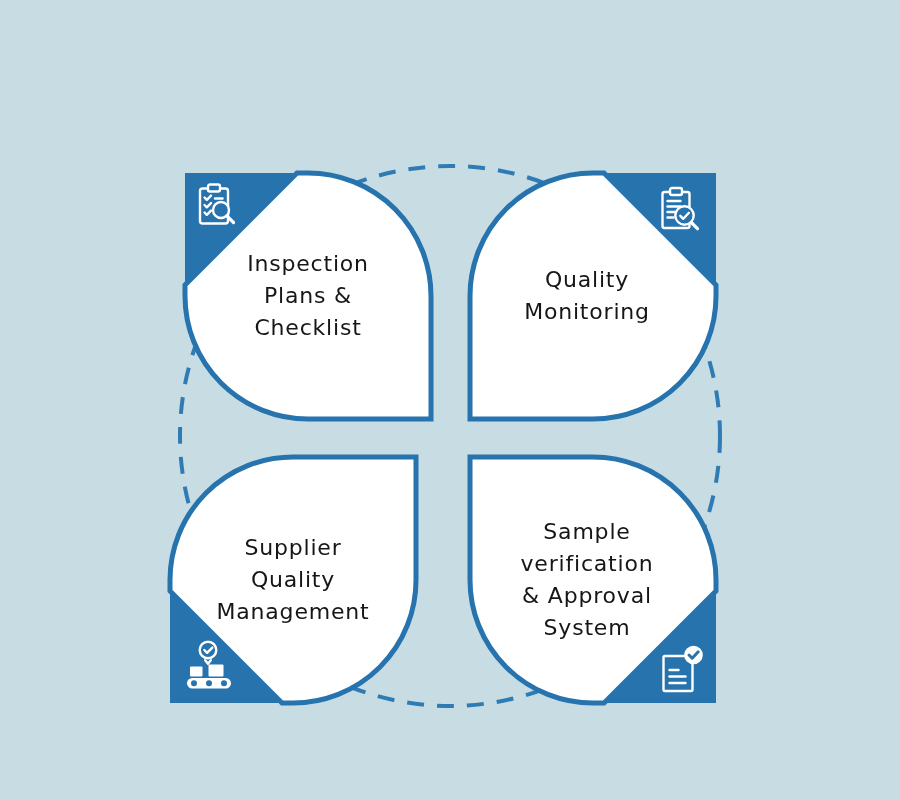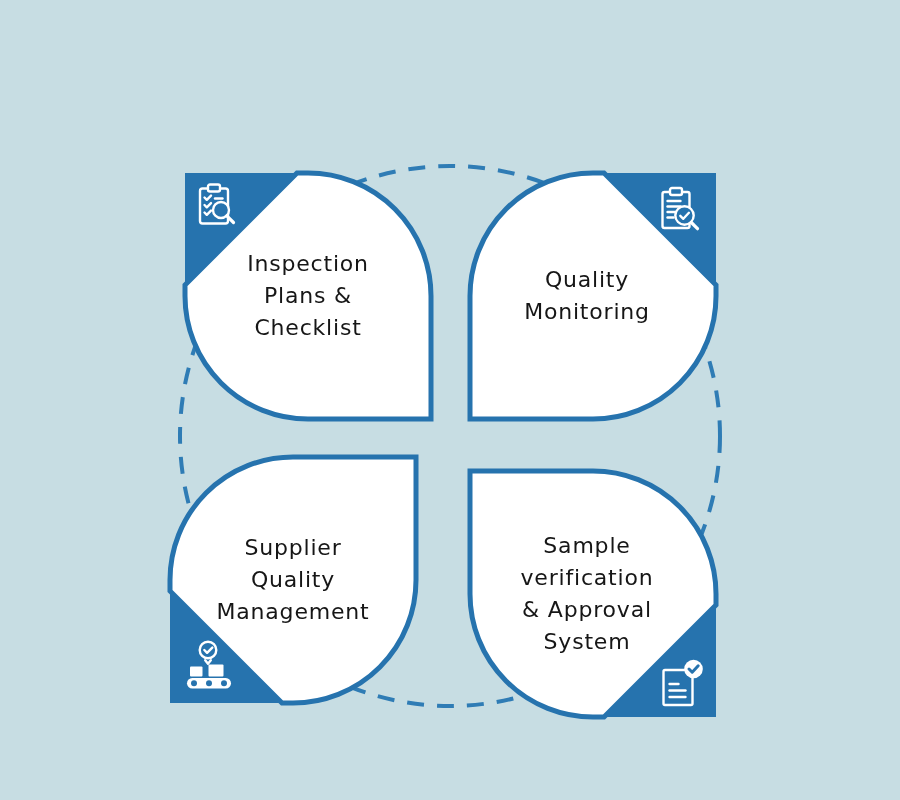--- a/index.html
+++ b/index.html
@@ -12,21 +12,21 @@
   *{margin:0;padding:0;box-sizing:border-box;}
   html,body{width:900px;height:800px;overflow:hidden;}
   body{background:var(--background);font-family:"DejaVu Sans","Liberation Sans",sans-serif;}
   .stage{position:relative;width:884px;height:800px;background:var(--background);margin-top:36px;}
   .orbit{position:absolute;left:0;top:0;width:900px;height:800px;}
   .orbit circle{fill:none;stroke:var(--dash-blue);stroke-width:4;stroke-dasharray:17 13;}
   .quadrant{position:absolute;width:246px;height:246px;}
   .q-tl{left:185px;top:137px;}
   .q-tr{left:470px;top:137px;}
   .q-bl{left:170px;top:421px;}
-  .q-br{left:470px;top:435px;}
+  .q-br{left:470px;top:421px;}
   .petal{position:absolute;left:0;top:0;width:246px;height:246px;overflow:visible;}
   .petal-body{fill:var(--petal-fill);stroke:var(--primary-blue);stroke-width:5;stroke-linejoin:miter;}
   .corner-triangle{fill:var(--primary-blue);stroke:none;}
   .icon{position:absolute;overflow:visible;}
   .icon-tl{left:10px;top:9px;width:46px;height:46px;}
   .icon-tr{right:12px;top:12px;width:48px;height:50px;}
   .icon-bl{left:13px;bottom:12px;width:52px;height:52px;}
   .icon-br{right:12px;bottom:7px;width:46px;height:52px;}
   .icon .ln{fill:none;stroke:#fff;stroke-width:2.4;stroke-linecap:round;stroke-linejoin:round;}
   .icon .ln-thick{fill:none;stroke:#fff;stroke-width:3.2;stroke-linecap:round;}

